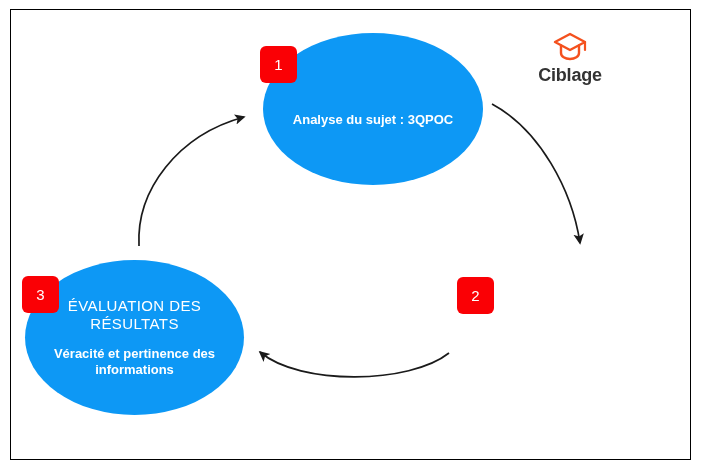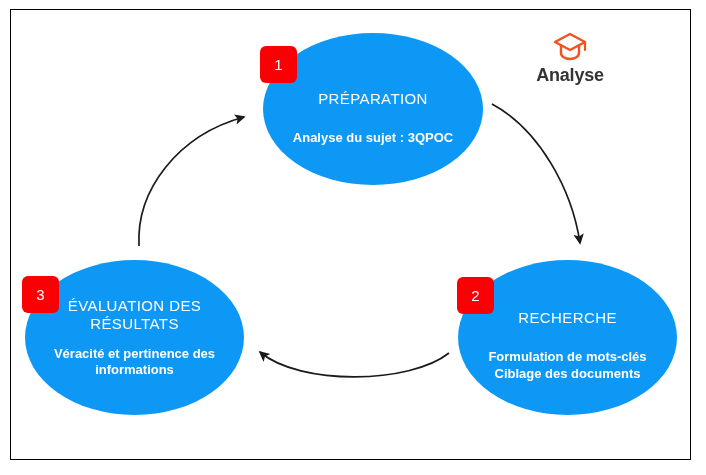--- a/index.html
+++ b/index.html
@@ -144,32 +144,26 @@
     </defs>
 
     <path d="M 492,104 C 540,130 572,190 580,243" fill="none" stroke="#1a1a1a" stroke-width="1.7" marker-end="url(#ah)"></path>
 
     <path d="M 449,353 C 410,384 300,386 260,352" fill="none" stroke="#1a1a1a" stroke-width="1.7" marker-end="url(#ah)"></path>
 
     <path d="M 139,246 C 136,190 178,135 244,117" fill="none" stroke="#1a1a1a" stroke-width="1.7" marker-end="url(#ah)"></path>
   </svg>
 
   <div class="node" id="node-1">
-    <div class="node-title">PRÉPARATION</div>
     <div class="node-sub">Analyse du sujet : 3QPOC</div>
   </div>
   <div class="badge" id="badge-1">
     <span>1</span>
   </div>
 
-  <div class="node" id="node-2">
-    <div class="node-title">RECHERCHE</div>
-    <div class="node-sub">Formulation de mots-clés
-Ciblage des documents</div>
-  </div>
   <div class="badge" id="badge-2">
     <span>2</span>
   </div>
 
   <div class="node" id="node-3">
     <div class="node-title">ÉVALUATION DES RÉSULTATS</div>
     <div class="node-sub">Véracité et pertinence des informations</div>
   </div>
   <div class="badge" id="badge-3">
     <span>3</span>
@@ -177,16 +171,16 @@
 
   <div id="logo">
     <svg class="logo-mark" width="40" height="34" viewBox="0 0 40 34" xmlns="http://www.w3.org/2000/svg">
 
       <path d="M20 4 L35 12 L20 20 L5 12 Z" fill="none" stroke="#f4511e" stroke-width="2.4" stroke-linejoin="round"></path>
 
       <path d="M11 15.5 L11 23 C11 26.6 15 29 20 29 C25 29 29 26.6 29 23 L29 15.5" fill="none" stroke="#f4511e" stroke-width="2.4" stroke-linecap="round" stroke-linejoin="round"></path>
 
       <path d="M35 12 L35 20" fill="none" stroke="#f4511e" stroke-width="2.2" stroke-linecap="round"></path>
     </svg>
-    <div class="logo-word">Analyse</div>
+    <div class="logo-word">Ciblage</div>
   </div>
 
 </div>
 
 </body></html>

